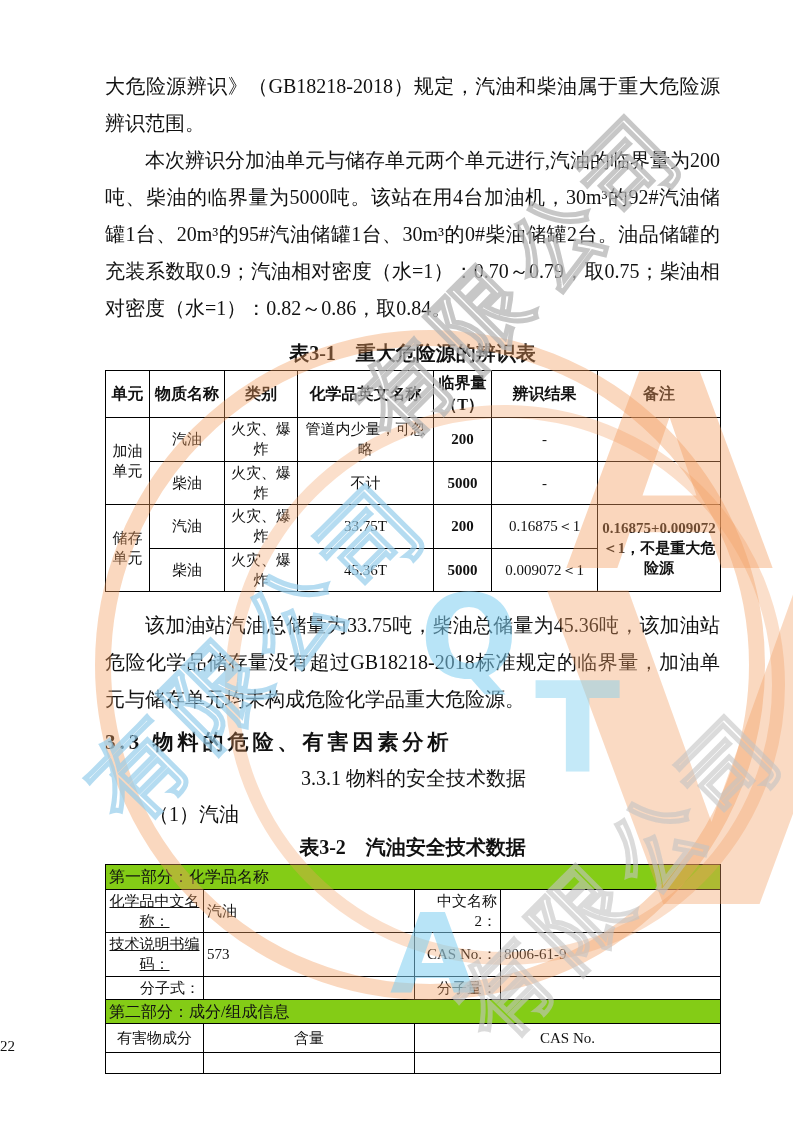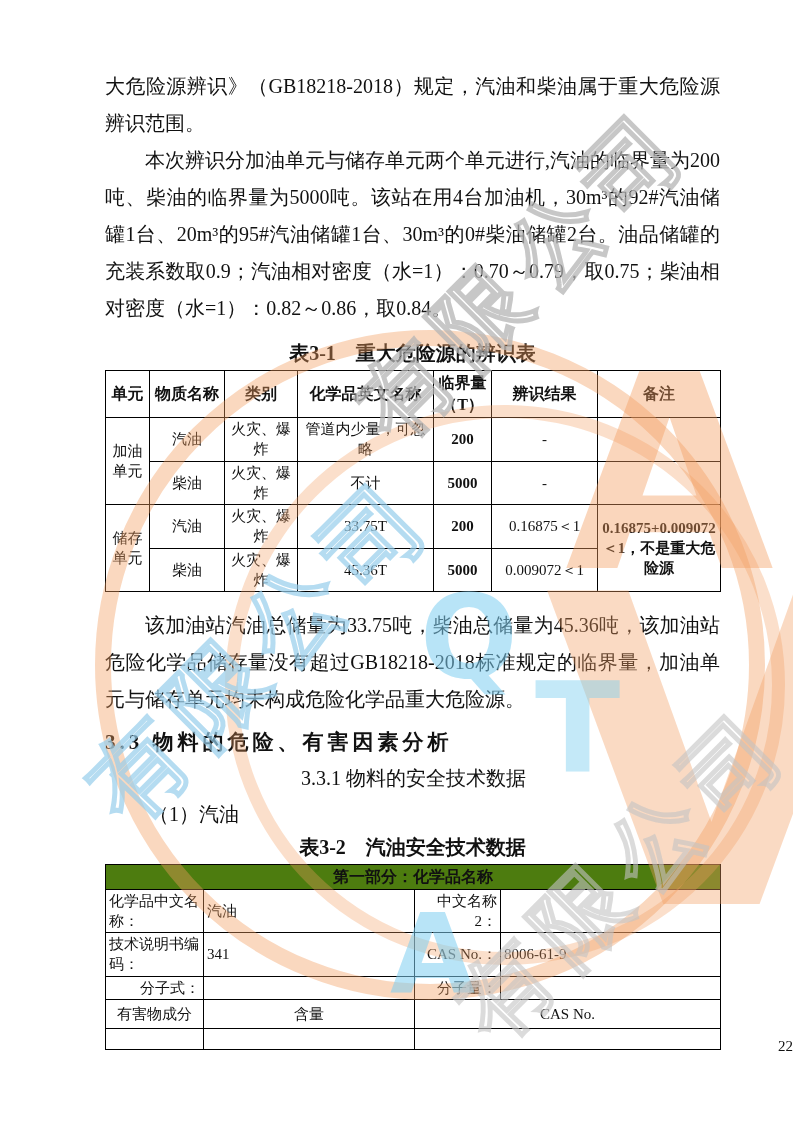--- a/index.html
+++ b/index.html
@@ -30,35 +30,35 @@
   
   table { border-collapse: collapse; table-layout: fixed; background: #fff; }
   td, th { border: 1px solid #000; font-size: 15px; line-height: 1.35; padding: 1px 3px; overflow: hidden; }
   .t1 { width: 615px; }
   .t1 th { font-weight: bold; font-size: 16px; text-align: center; height: 47px; padding: 0 2px; }
   .t1 td { text-align: center; height: 22px; }
   .t1 .bold { font-weight: bold; }
   .t1 .note-cell { text-align: center; font-weight: bold; font-size: 15px; }
   .t2 { width: 615px; margin-top: 2px; }
   .t2 td { height: 22px; }
-  .t2 .sec { text-align: center; font-weight: bold; font-size: 16px; background: #4d7c0f; height: 23px; }
-  .t2 .lab { text-align: left; }
+  .t2 .sec { font-weight: normal; font-size: 16px; background: #84cc16; height: 23px; }
+  .t2 .lab { text-align: center; text-decoration: underline; }
   .t2 .lab-r { text-align: right; }
   .t2 .val { text-align: left; }
   .t2 .ctr { text-align: center; }
   .t2 .hdr2 { text-align: center; height: 29px; }
   .t2 .empty-row td { height: 21px; }
   .p3 { margin-top: 15px; }
   
   .h33 { font-size: 21px; font-weight: bold; letter-spacing: 4px; margin-top: 10px; font-family: "Liberation Serif", serif; }
   .h331 { font-size: 20px; margin-top: 9px; text-align: center; }
   .item { font-size: 20px; margin-top: 9px; text-indent: 2.2em; }
   .t2-title { margin-top: 6px; margin-bottom: 3px; }
   
-  .pagenum { position: absolute; left: 0; top: 1038px; width: 100%; text-align: right; font-size: 15px; z-index: 1; }
+  .pagenum { position: absolute; left: 0; top: 1038px; width: 100%; text-align: left; font-size: 15px; z-index: 1; }
   
   .wm { position: absolute; inset: 0; z-index: 2; pointer-events: none; }
   .wm-ring { position: absolute; border-radius: 50%; border: 16px solid rgba(242,158,96,0.40); }
   .ring1 { left: 95px; top: 330px; width: 670px; height: 670px; }
   .ring2 { left: 225px; top: 405px; width: 560px; height: 560px; border-width: 13px; border-color: rgba(242,158,96,0.33); }
   .wm-glyph { position: absolute; font-family: "DejaVu Sans", sans-serif; font-weight: bold; color: rgba(242,158,96,0.42); line-height: 1; }
   .wm-A { left: 565px; top: 340px; font-size: 270px; }
   .wm-V { left: 545px; top: 540px; font-size: 430px; color: rgba(242,158,96,0.38); }
   .wm-blue { position: absolute; font-family: "DejaVu Sans", sans-serif; font-weight: bold; color: rgba(125,206,240,0.55); line-height: 1; }
   .wm-Q { left: 420px; top: 580px; font-size: 115px; }
@@ -157,29 +157,32 @@
         <td colspan="4" class="sec">第一部分：化学品名称</td>
       </tr>
       <tr>
         <td class="lab">化学品中文名称：</td>
         <td class="val">汽油</td>
         <td class="lab-r">中文名称 2：</td>
         <td class="val"></td>
       </tr>
       <tr>
         <td class="lab">技术说明书编码：</td>
-        <td class="val">341</td>
+        <td class="val">573</td>
         <td class="lab-r">CAS No.：</td>
         <td class="val">8006-61-9</td>
       </tr>
       <tr>
         <td class="lab-r">分子式：</td>
         <td class="val"></td>
         <td class="lab-r">分子量：</td>
         <td class="val"></td>
+      </tr>
+      <tr>
+        <td colspan="4" class="sec">第二部分：成分/组成信息</td>
       </tr>
       <tr>
         <td class="hdr2">有害物成分</td>
         <td class="hdr2">含量</td>
         <td colspan="2" class="hdr2">CAS No.</td>
       </tr>
       <tr class="empty-row">
         <td class="ctr"></td>
         <td class="ctr"></td>
         <td colspan="2" class="ctr"></td>

